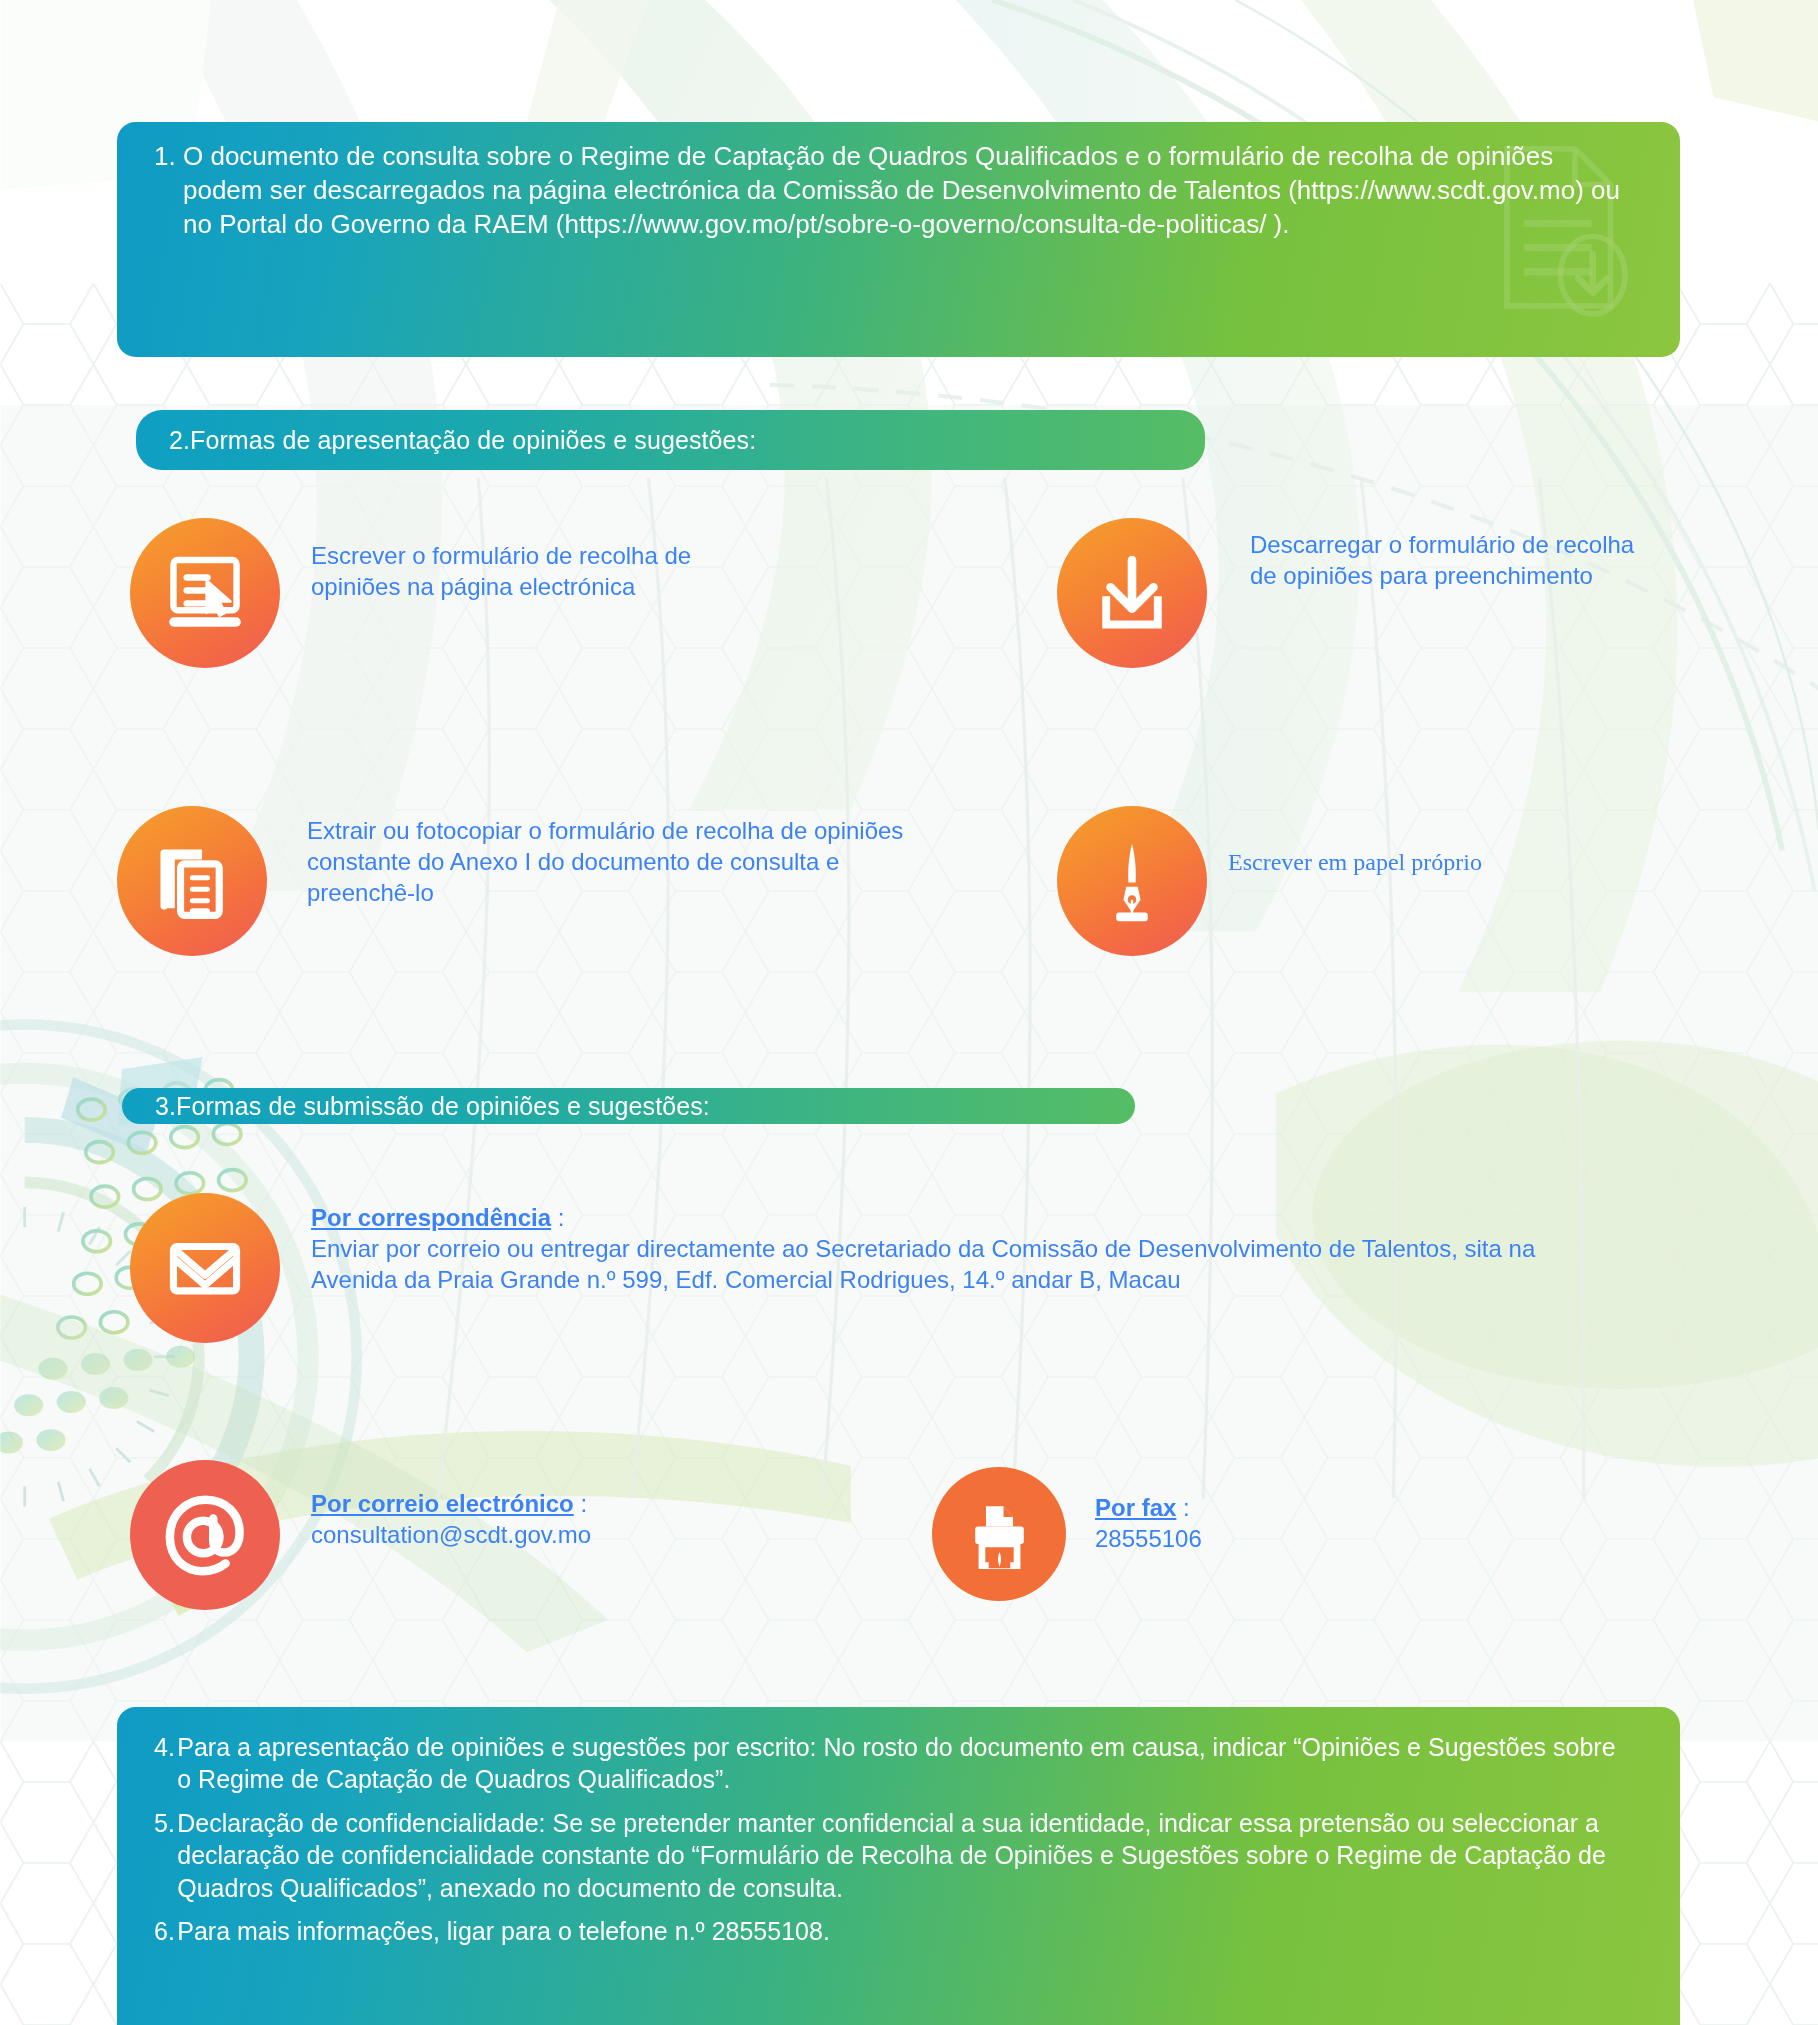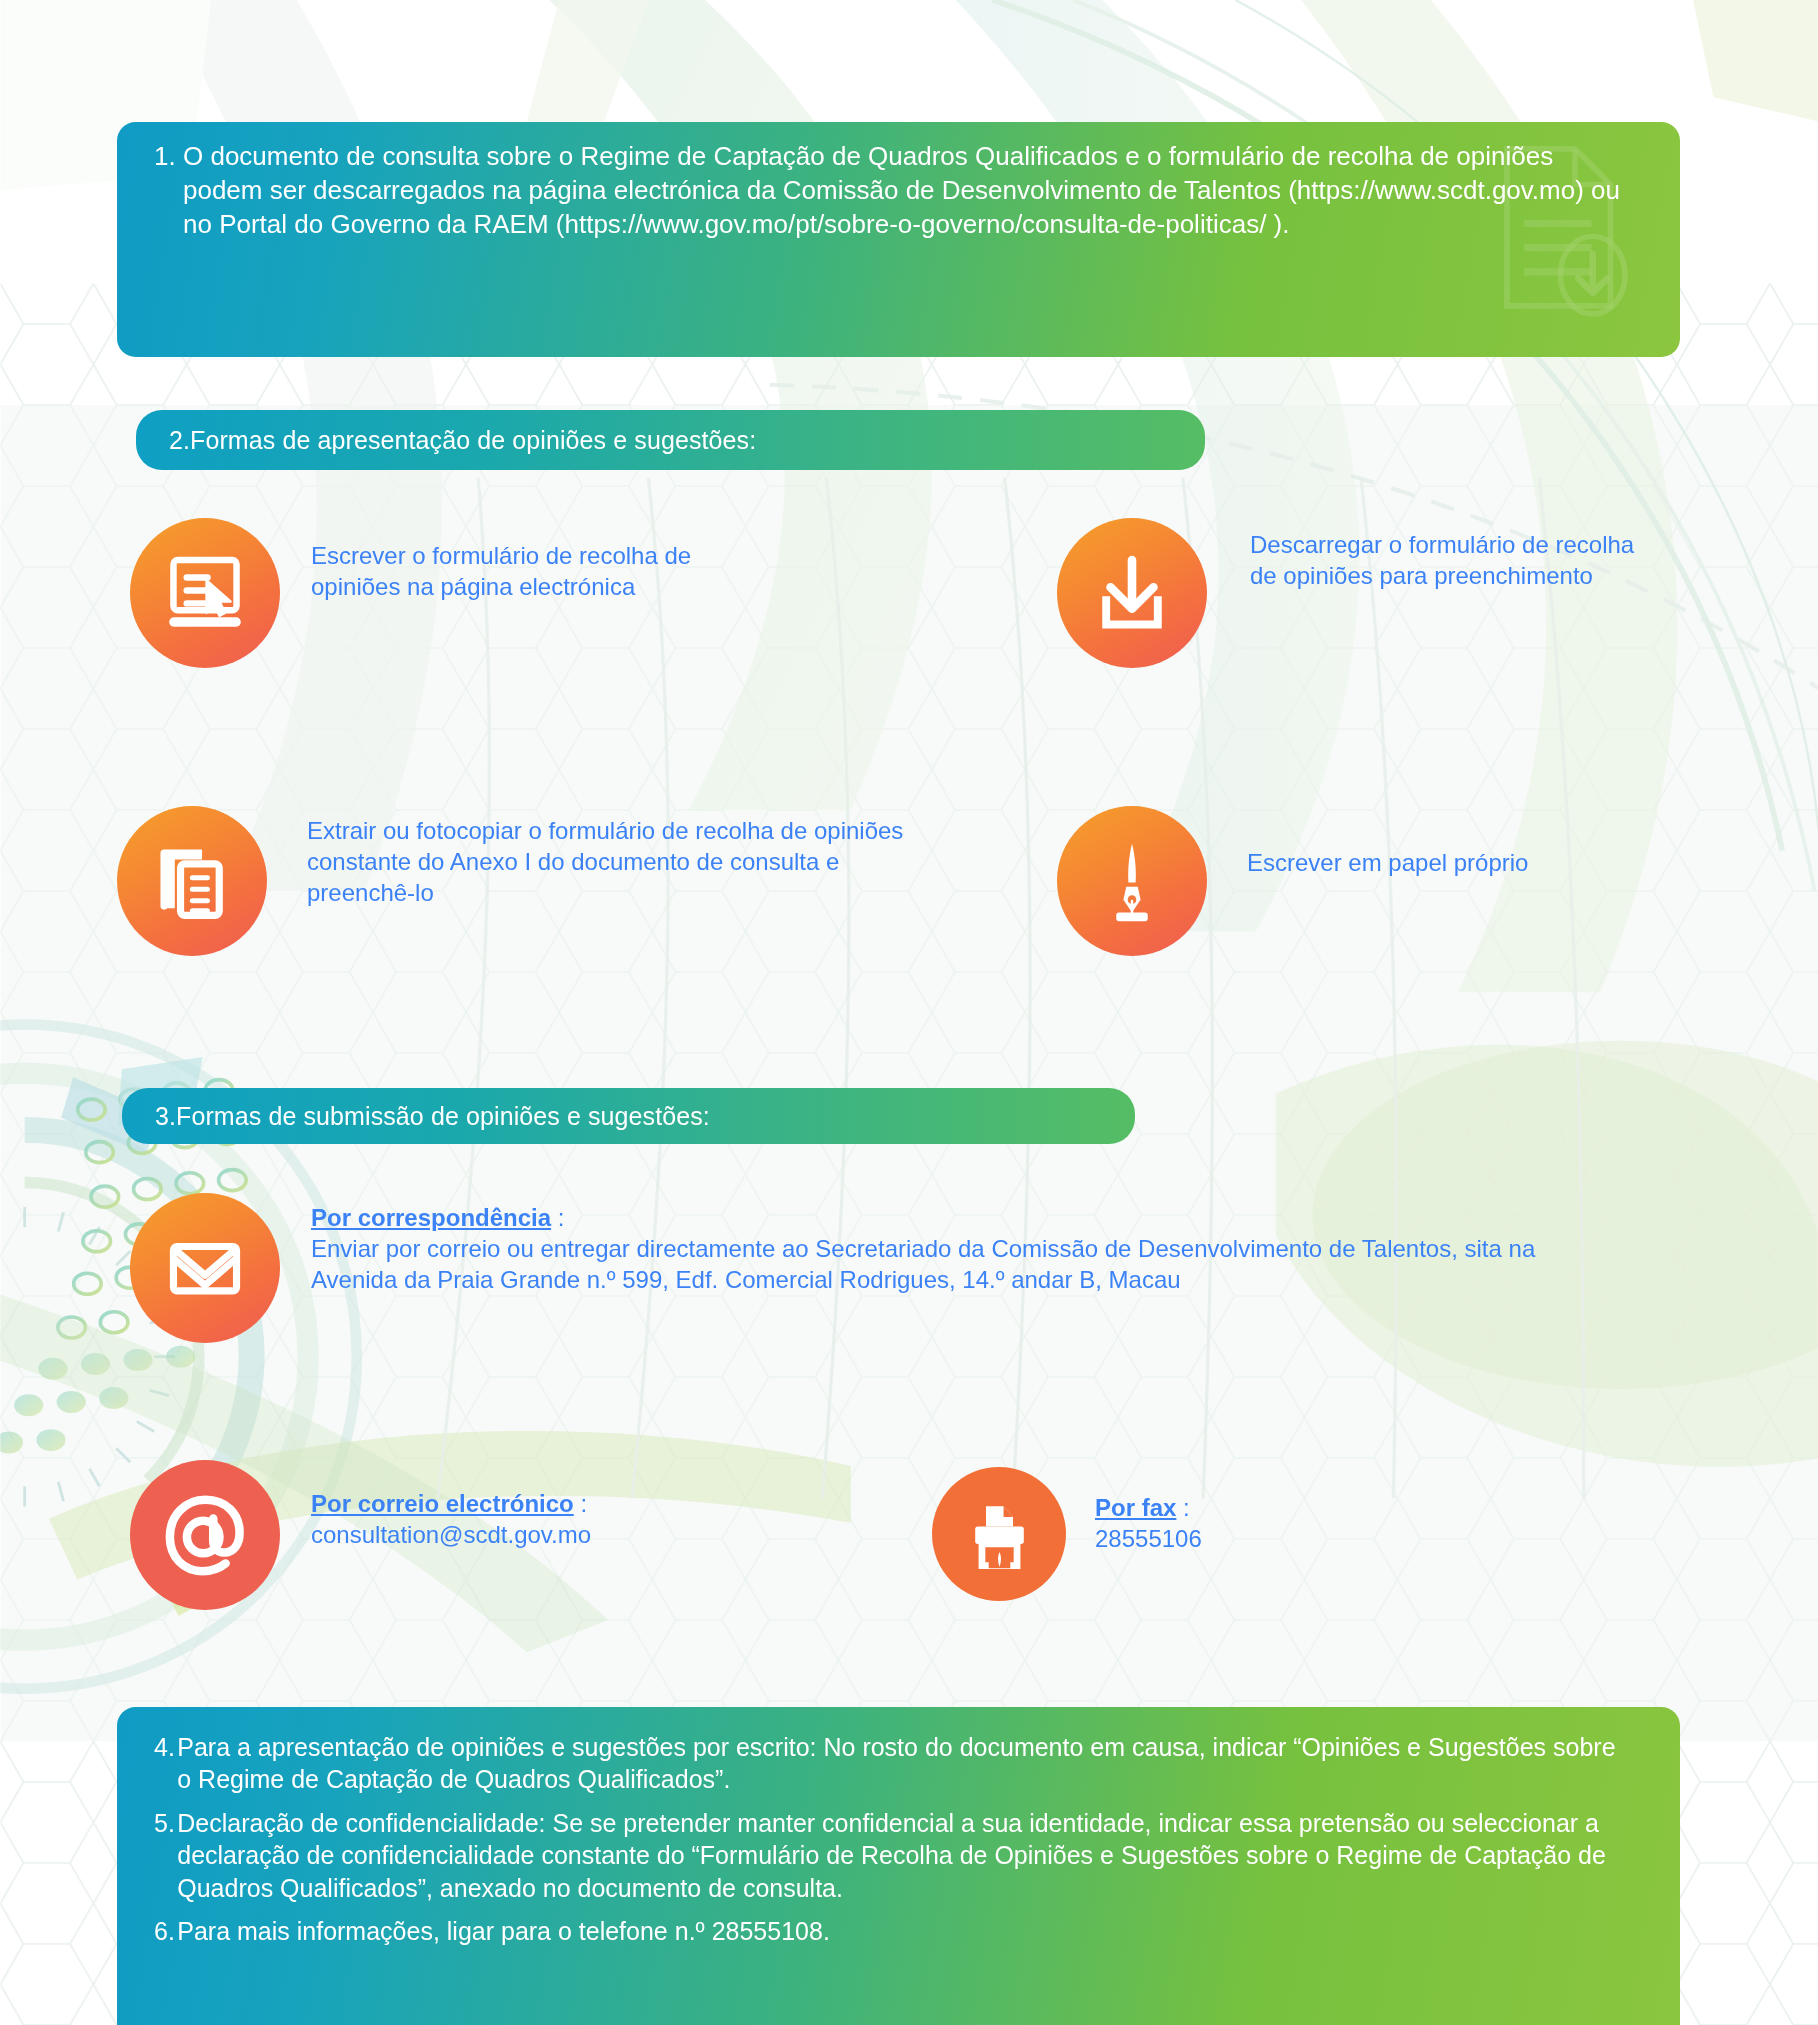--- a/index.html
+++ b/index.html
@@ -63,21 +63,21 @@
     border-radius:26px;
     background:linear-gradient(90deg,#0f9fc3 0%,#1aa8ae 32%,#3ab385 66%,#55bd64 100%);
     color:#fff;
     display:flex;align-items:center;
     padding-left:33px;
     font-size:25px;
     letter-spacing:0.1px;
     box-sizing:border-box;
   }
   #pill-2{left:136px;top:410px;width:1069px;height:60px;text-align:right;}
-  #pill-3{left:122px;top:1088px;width:1013px;height:56px;}
+  #pill-3{left:122px;top:1088px;width:1013px;height:36px;}
 
   
   .item{position:absolute;display:flex;align-items:flex-start;}
   .ic{
     flex:0 0 auto;
     border-radius:50%;
     display:flex;align-items:center;justify-content:center;
     background:linear-gradient(150deg,#f6a02a 0%,#f58634 38%,#f4703f 66%,#ef5b52 100%);
   }
   .ic.flat-orange{background:#f27038;}
@@ -100,21 +100,21 @@
   #item-dl   .ic{width:150px;height:150px;}
   #item-dl   .lbl{margin-left:29px;margin-top:11.3px;width:405px;}
 
   
   #item-copy  {left:117px;  top:806px;gap:9px; }
   #item-copy .ic{width:150px;height:150px;}
   #item-copy .lbl{margin-left:31px;margin-top:9px;width:616px;}
 
   #item-paper {left:1057px; top:806px; }
   #item-paper .ic{width:150px;height:150px;}
-  #item-paper .lbl{margin-left:40px;margin-top:41px;width:397px;}
+  #item-paper .lbl{margin-left:21px;margin-top:41px;width:397px;font-family:Liberation Serif, serif;}
 
   
   #item-mail{left:130px;top:1193px;}
   #item-mail .ic{width:150px;height:150px;}
   #item-mail .lbl{margin-left:31px;margin-top:9px;width:1288px;}
 
   
   #item-email{left:130px;top:1460px;}
   #item-email .ic{width:150px;height:150px;}
   #item-email .lbl{margin-left:31px;margin-top:28px;width:527px;}

